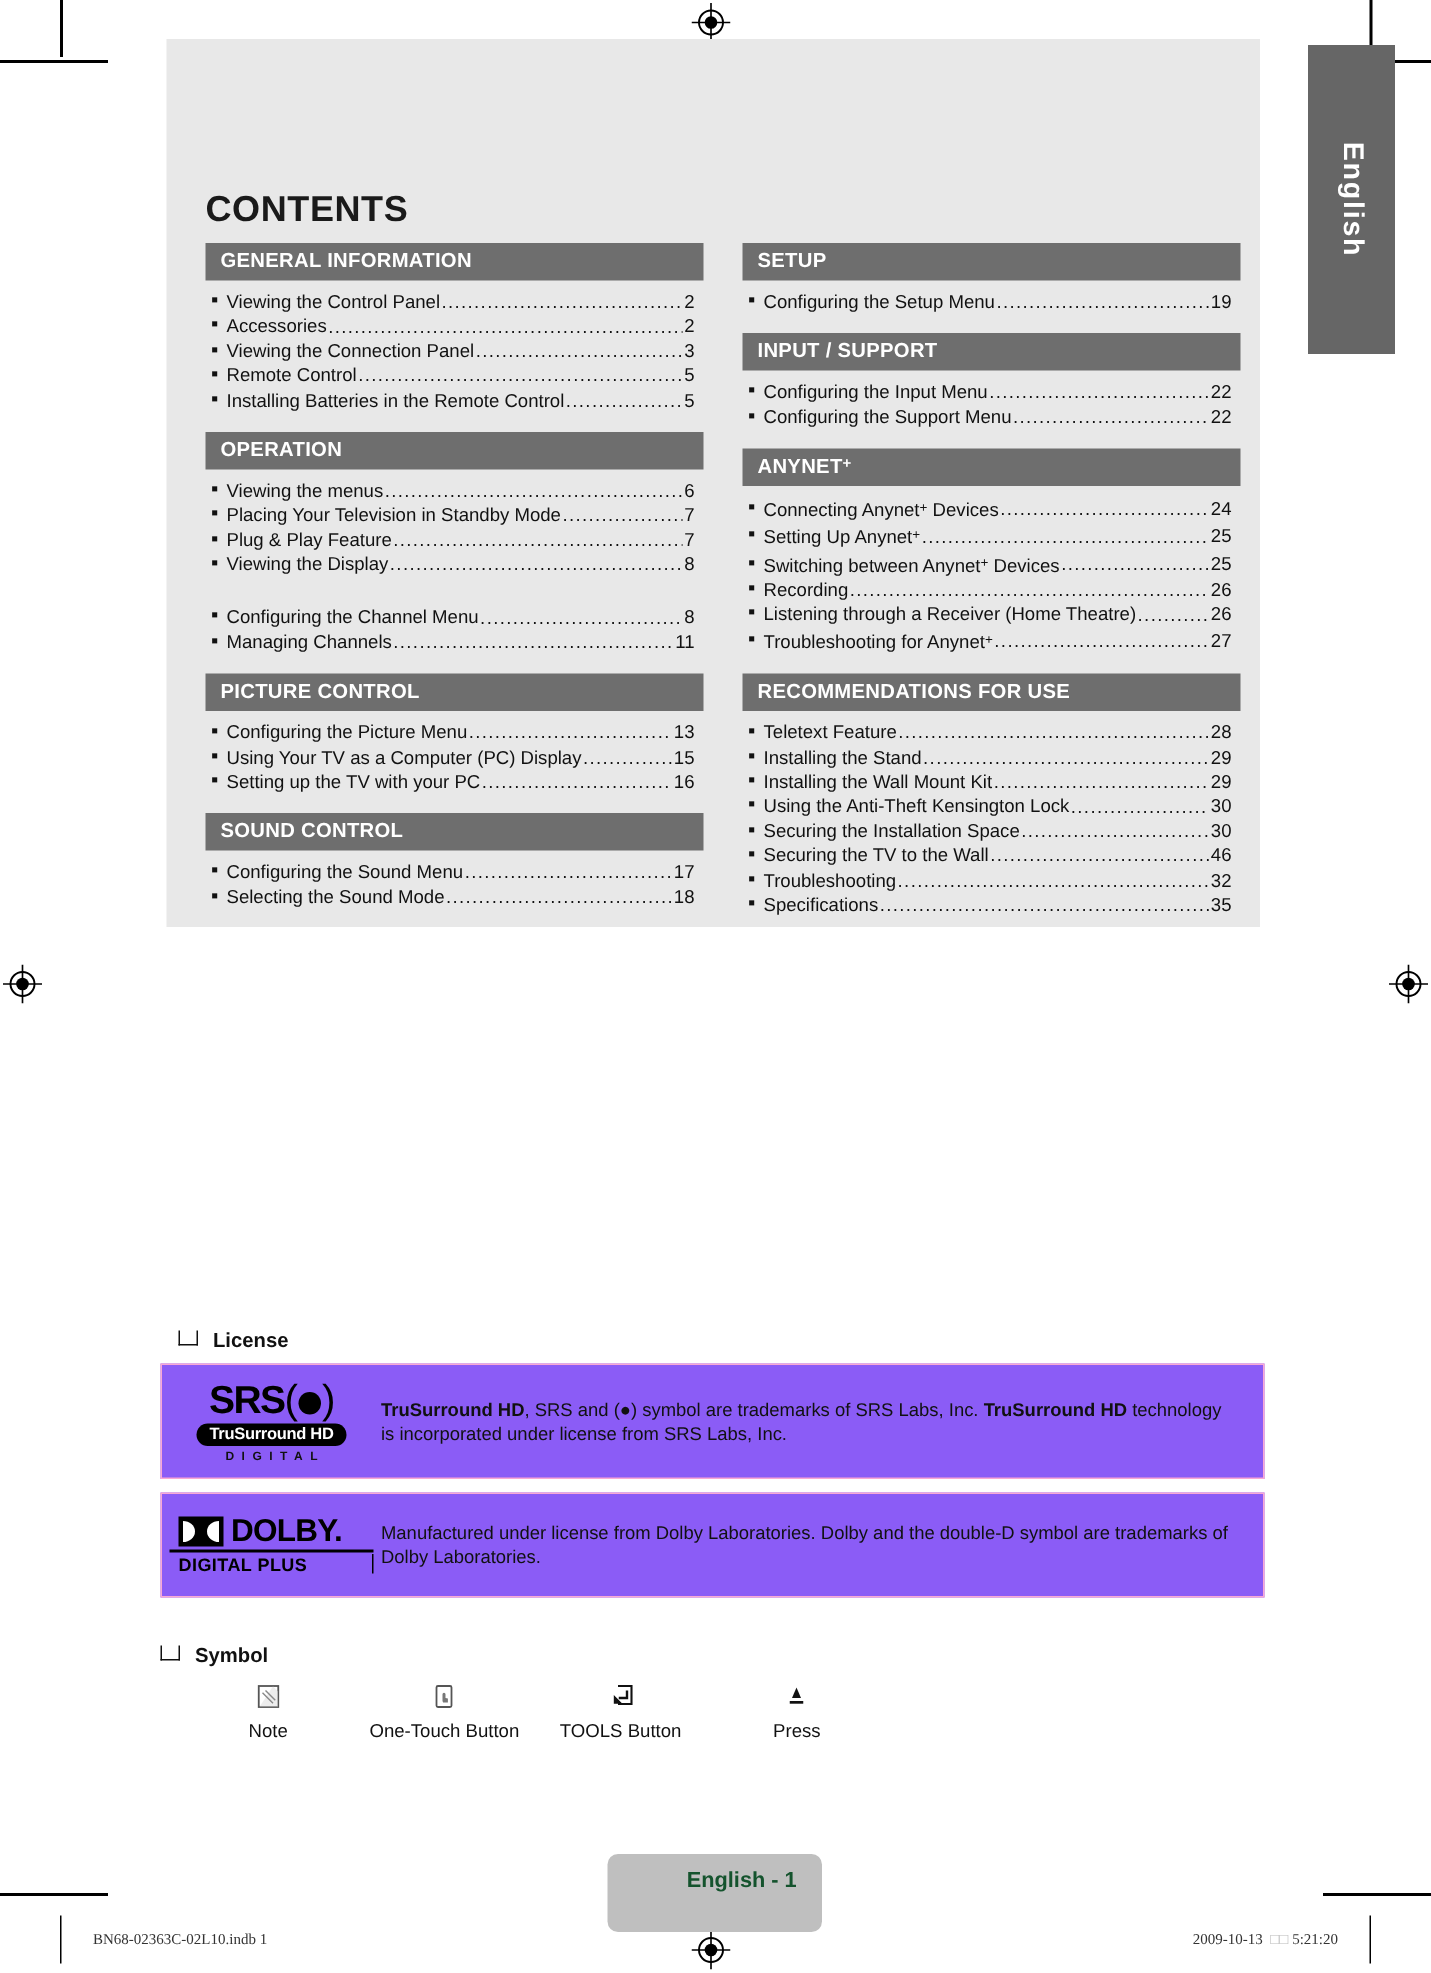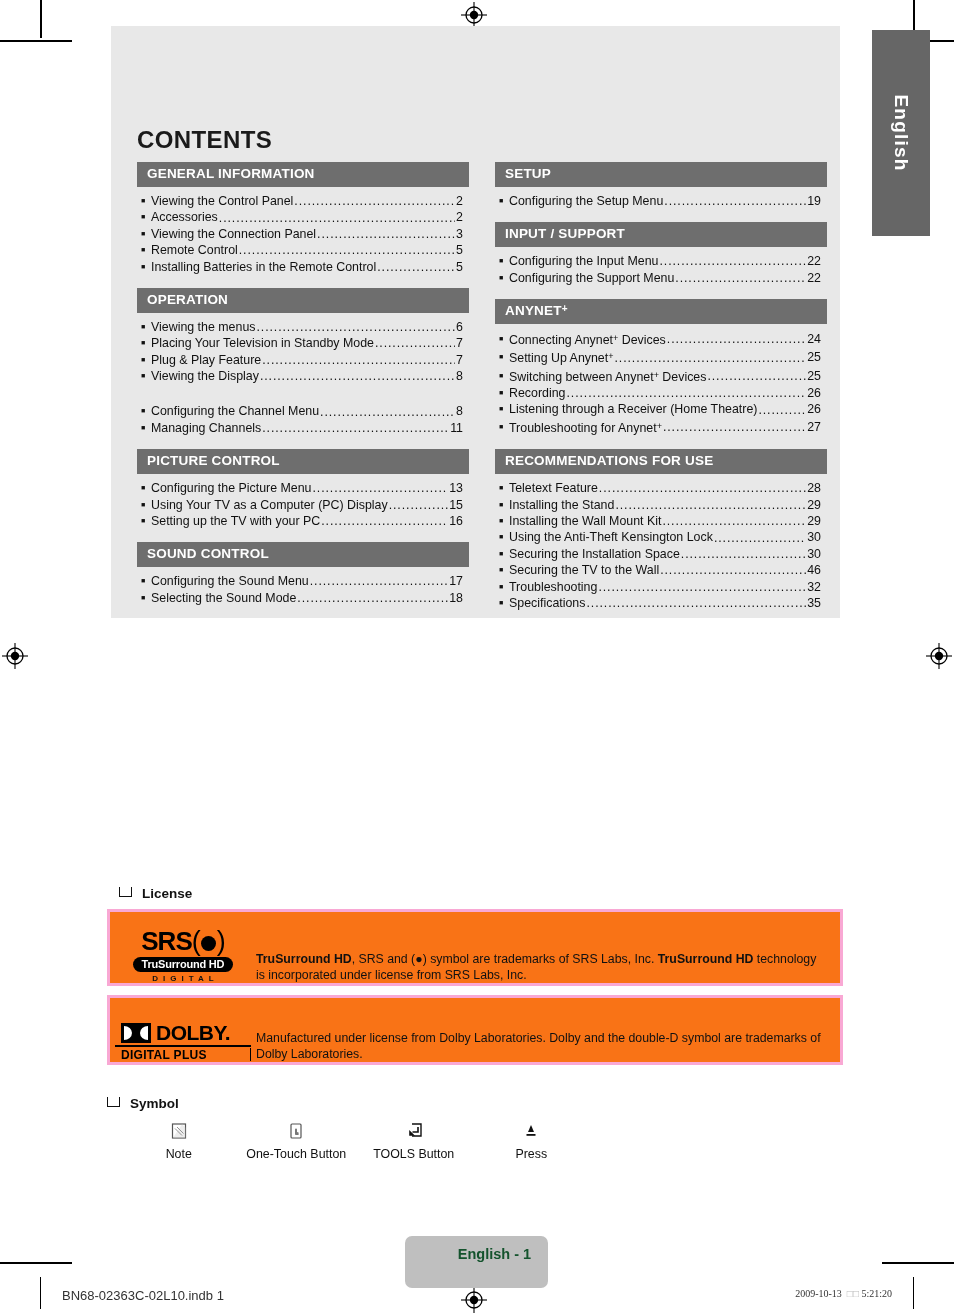--- a/index.html
+++ b/index.html
@@ -139,25 +139,25 @@
     height: 9px;
     border: 1.6px solid #111;
     border-top: none;
     margin-right: 10px;
     position: relative;
     top: -1px;
   }
 
   .license-box {
     position: absolute;
-    border: 3px solid #f9a8d4;
-    background: #f97316;
+    border: 1px solid #f9a8d4;
+    background: #8b5cf6;
     box-sizing: border-box;
     display: flex;
-    align-items: flex-end;
+    align-items: center;
   }
   .license-logo {
     flex: 0 0 auto;
     width: 146px;
     display: flex;
     align-items: center;
     justify-content: center;
   }
   .license-text {
     flex: 1 1 auto;
@@ -293,22 +293,22 @@
     text-align: center;
     font-size: 14.5px;
     font-weight: bold;
     color: #14532d;
     padding-left: 36px;
   }
   .footer-file {
     position: absolute;
     left: 62px;
     top: 1288px;
-    font-family: Liberation Sans, sans-serif;
-    font-size: 13px;
+    font-family: Liberation Serif, serif;
+    font-size: 10px;
     color: #333;
   }
   .footer-date {
     position: absolute;
     right: 62px;
     top: 1288px;
     font-family: "Liberation Serif", serif;
     font-size: 10px;
     color: #333;
   }

